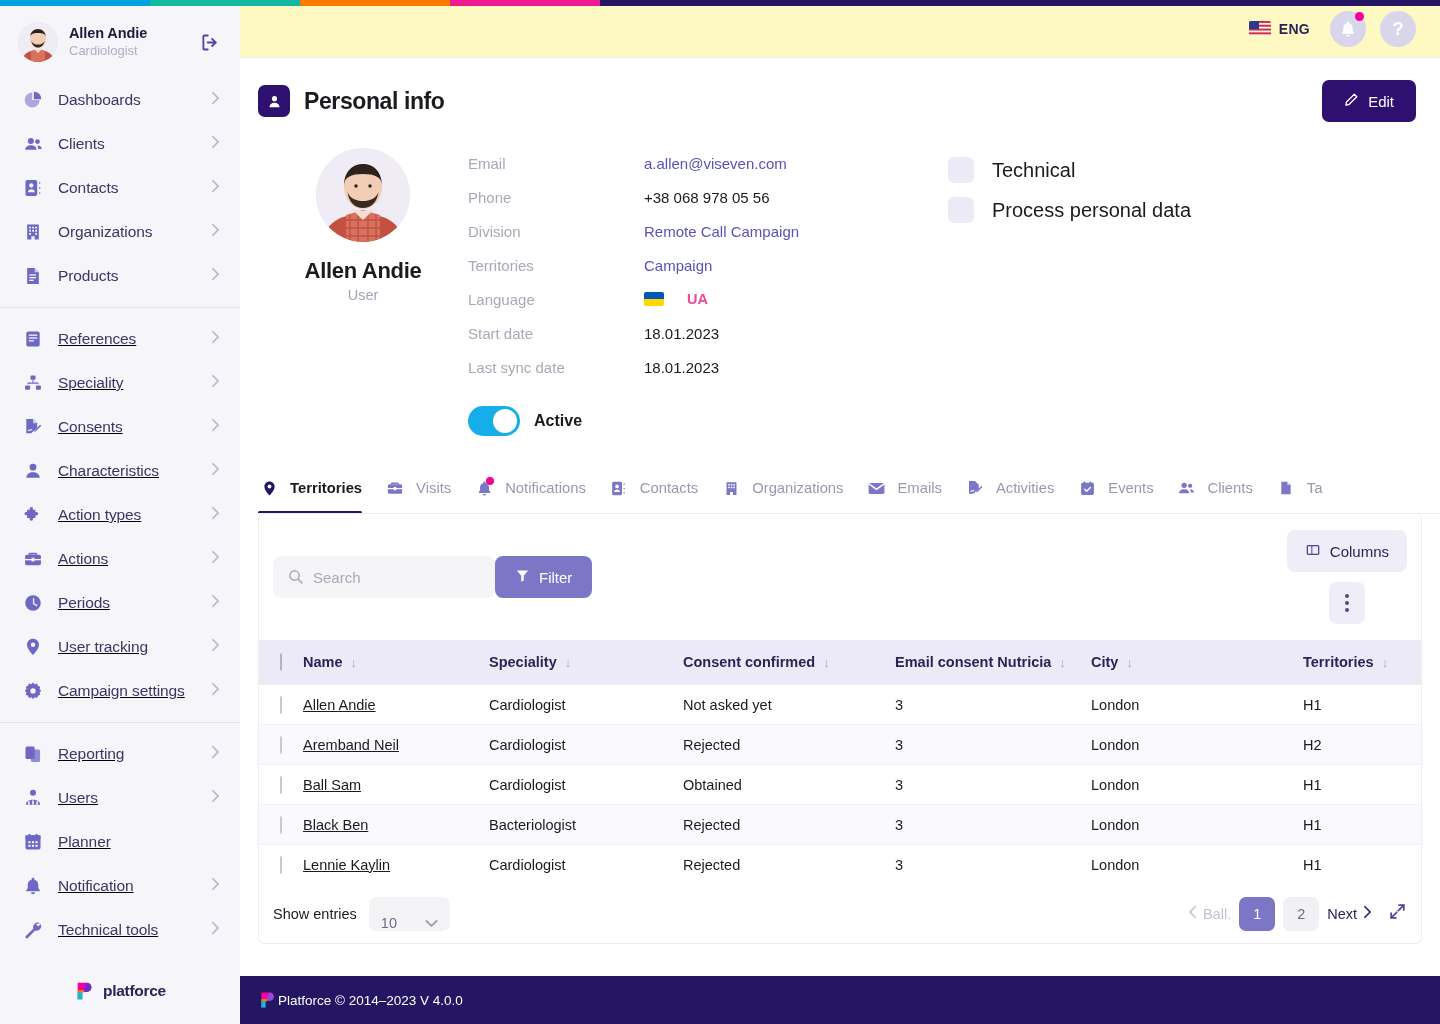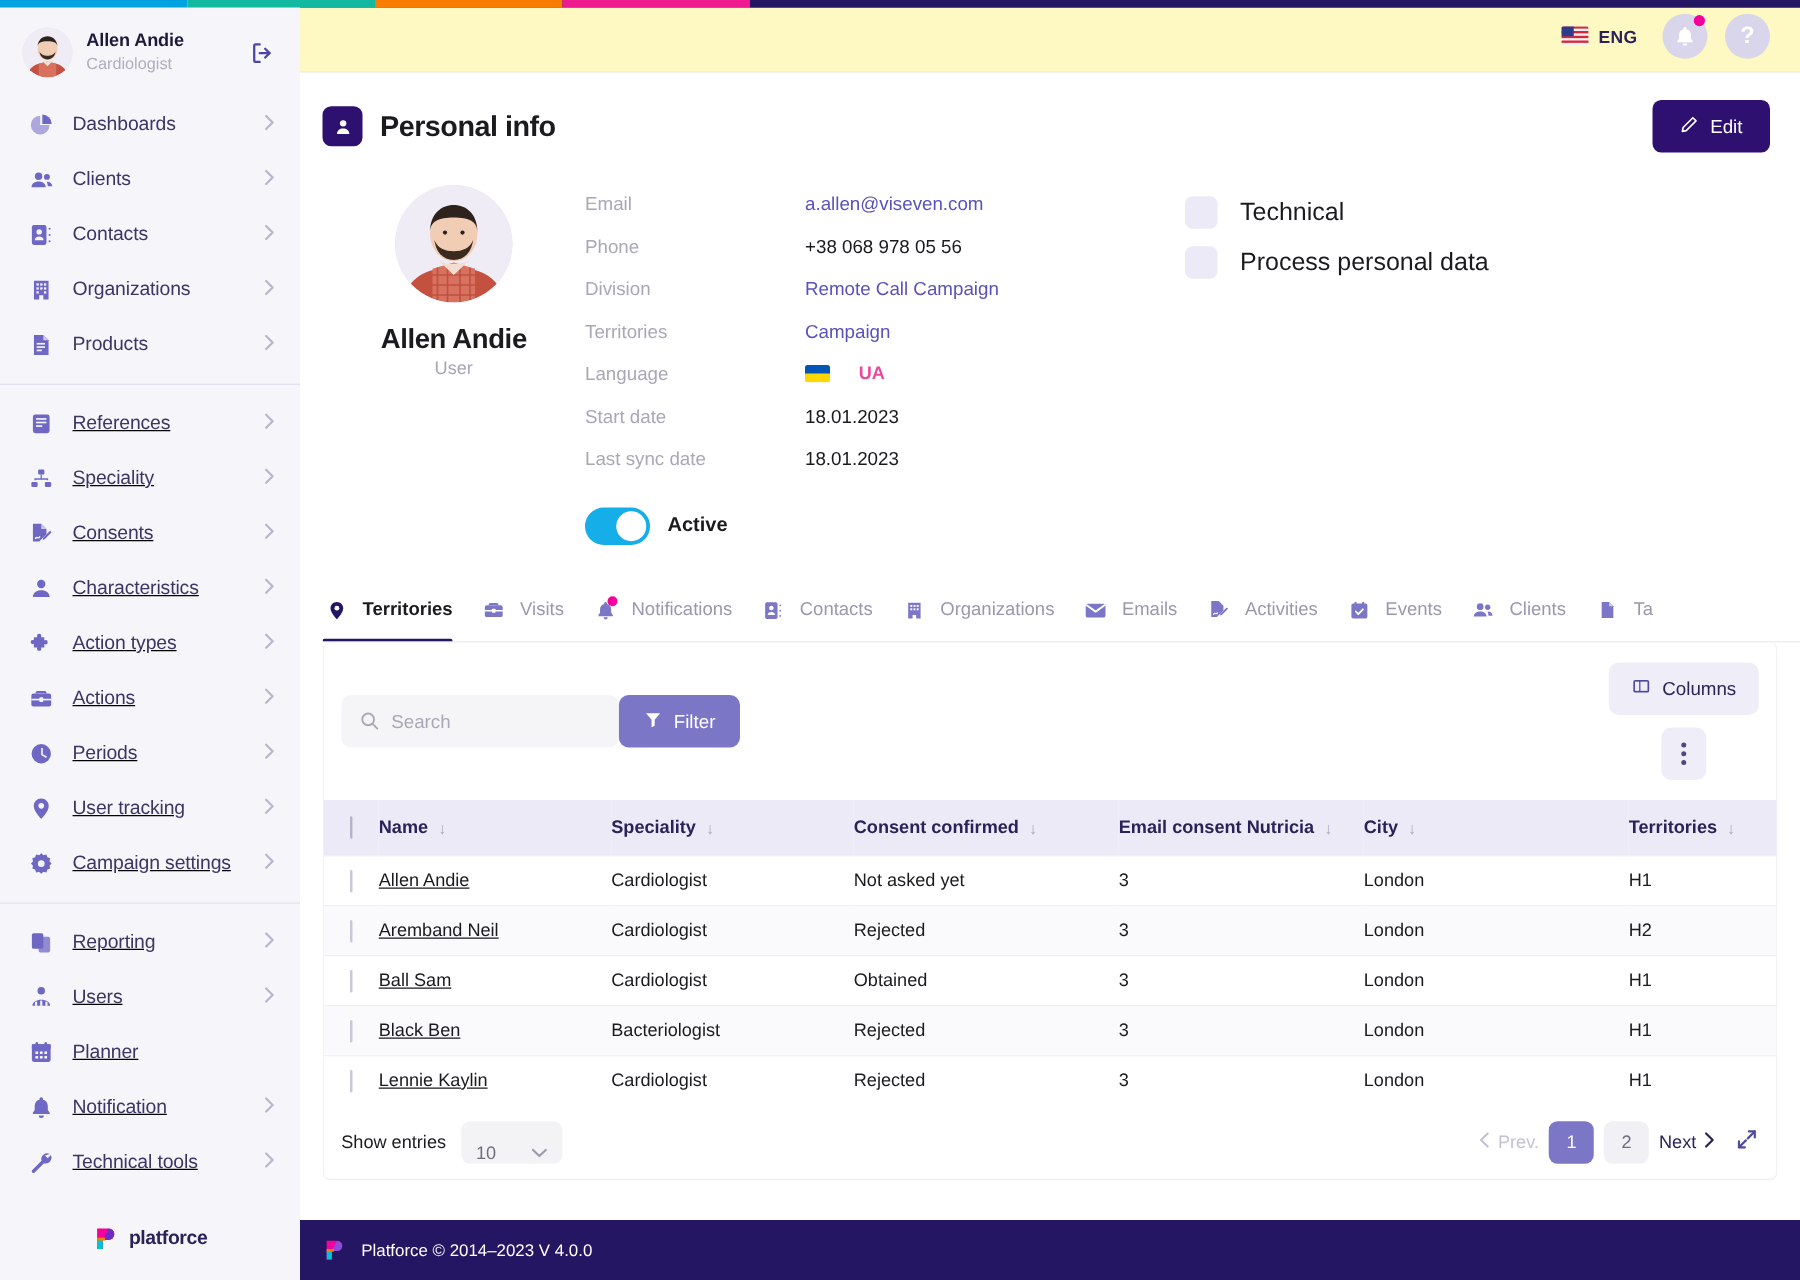--- a/index.html
+++ b/index.html
@@ -177,21 +177,21 @@
     width: 36px; height: 34px; border-radius: 7px; display: flex; align-items: center; justify-content: center;
     font-size: 14.5px; cursor: pointer;
   }
   .pg-num.active { background: #7c76c7; color: #fff; }
   .pg-num.idle { background: #f1f0f5; color: #6f6d80; }
   .expand-ic { margin-left: 8px; cursor: pointer; }
 
   
   .footer {
     position: absolute; left: 240px; bottom: 0; width: 1200px; height: 48px;
-    background: #241663; display: flex; align-items: center; gap: 11px; padding-left: 18px;
+    background: #241663; display: flex; align-items: center; padding-left: 18px;
   }
   .footer-text { font-size: 13.5px; color: #ffffff; }
 </style>
 </head>
 <body>
 
 <div class="topstrip">
   <span style="width:150px;background:#00a3e0"></span>
   <span style="width:150px;background:#12b8a0"></span>
   <span style="width:150px;background:#f97b00"></span>
@@ -916,21 +916,21 @@
         <span>10</span>
         <span><svg width="13" height="9" viewBox="0 0 14 9" fill="none" stroke="#9e9cb0" stroke-width="2" stroke-linecap="round" stroke-linejoin="round">
               <path d="M1.5 1.8L7 7l5.5-5.2"></path>
             </svg></span>
       </span>
       <div class="pg-right">
         <span class="pg-prev">
           <span><svg width="9" height="14" viewBox="0 0 10 16" fill="none" stroke="#c4c2d1" stroke-width="2" stroke-linecap="round" stroke-linejoin="round">
                 <path d="M8 2L2 8l6 6"></path>
               </svg></span>
-          <span>Prev.</span>
+          <span>Ball.</span>
         </span>
         <span class="pg-num active">1</span>
         <span class="pg-num idle">2</span>
         <span class="pg-next">
           <span>Next</span>
           <span><svg width="9" height="14" viewBox="0 0 10 16" fill="none" stroke="#2b2358" stroke-width="2" stroke-linecap="round" stroke-linejoin="round">
                 <path d="M2 2l6 6-6 6"></path>
               </svg></span>
         </span>
         <span class="expand-ic">

